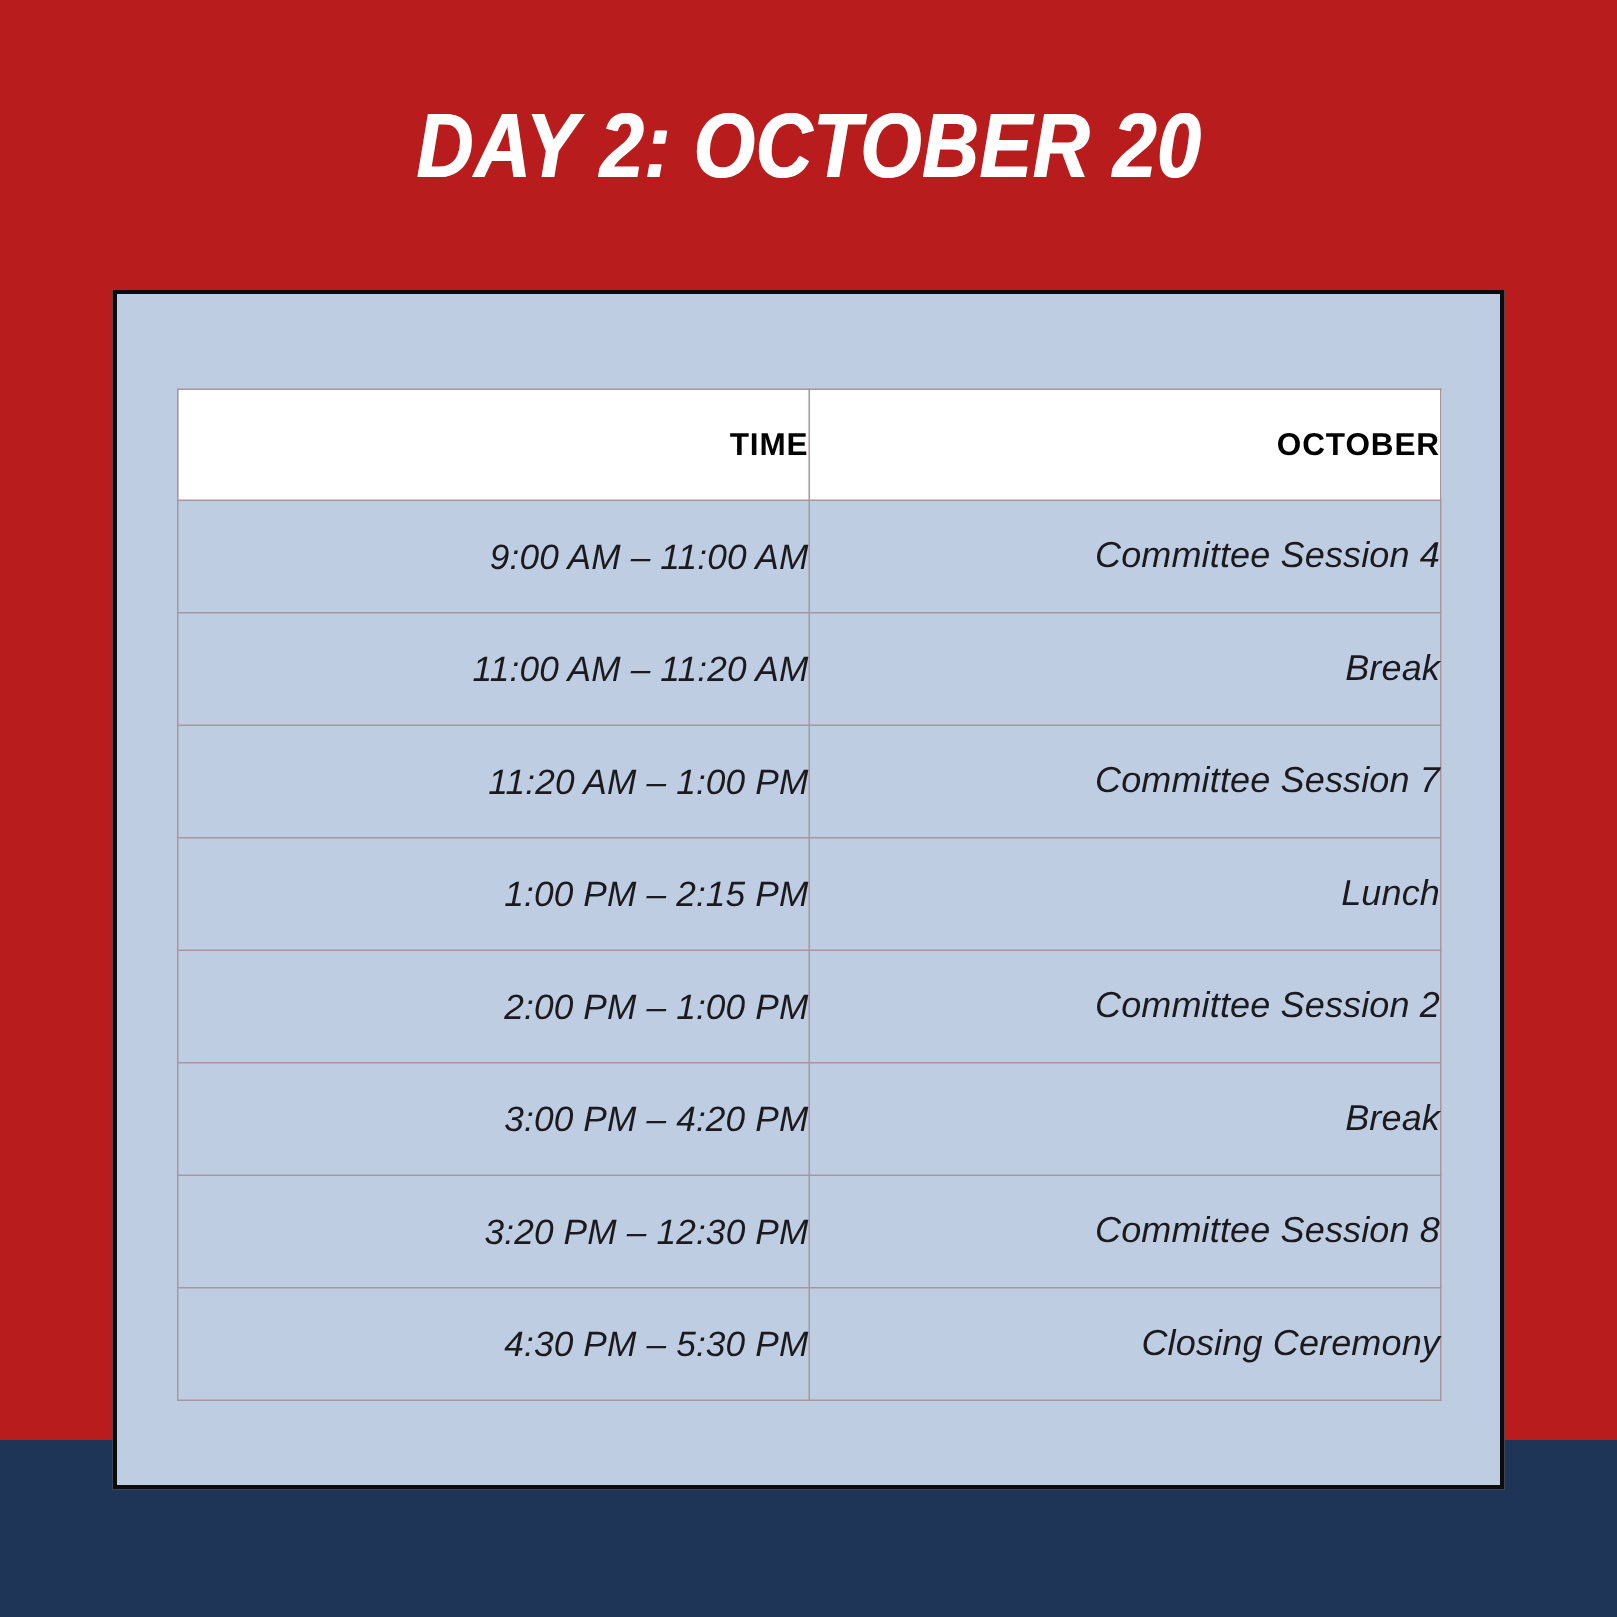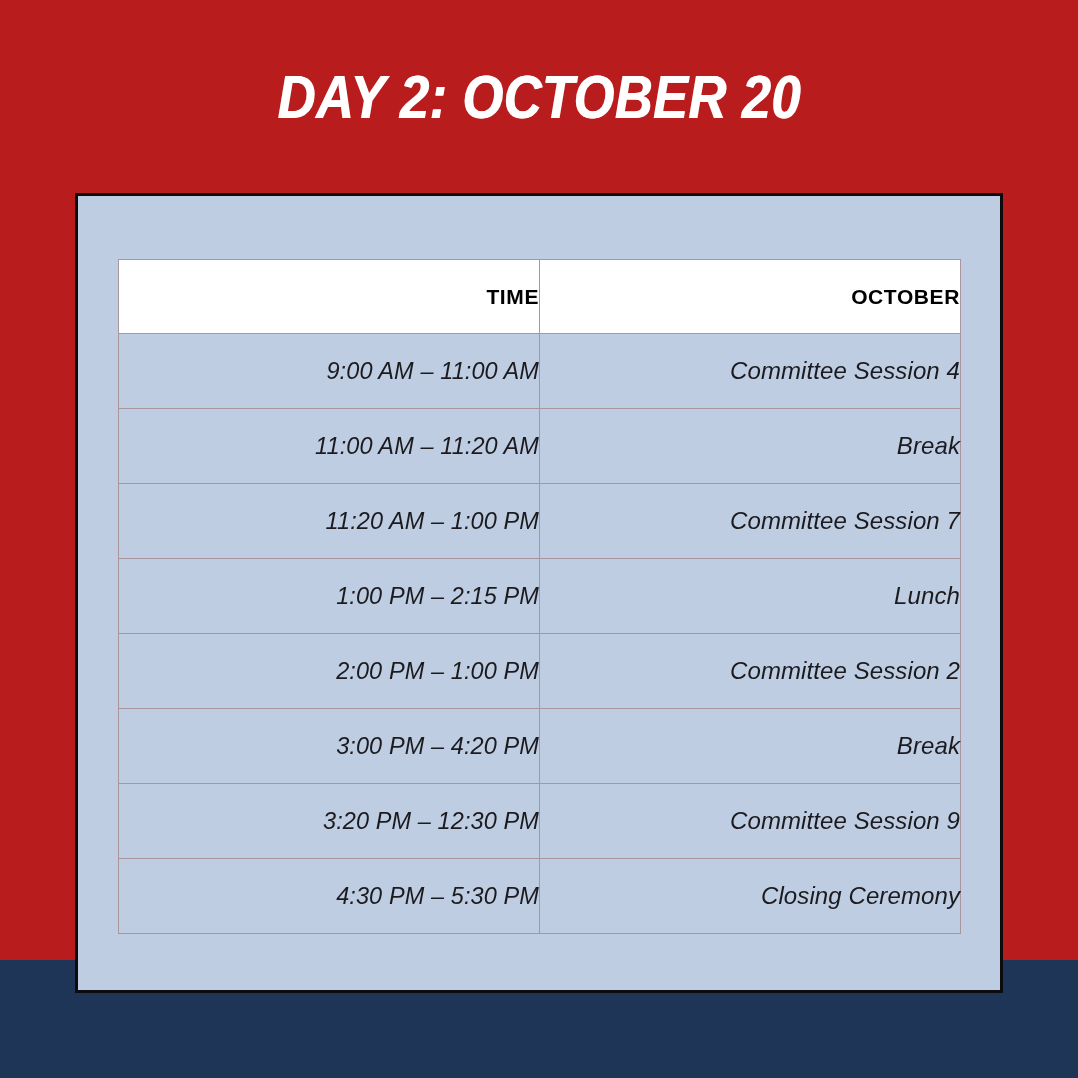--- a/index.html
+++ b/index.html
@@ -143,21 +143,21 @@
       <tr>
         <td class="time-cell">2:00 PM – 1:00 PM</td>
         <td class="sess-cell">Committee Session 2</td>
       </tr>
       <tr>
         <td class="time-cell">3:00 PM – 4:20 PM</td>
         <td class="sess-cell">Break</td>
       </tr>
       <tr>
         <td class="time-cell">3:20 PM – 12:30 PM</td>
-        <td class="sess-cell">Committee Session 9</td>
+        <td class="sess-cell">Committee Session 8</td>
       </tr>
       <tr>
         <td class="time-cell">4:30 PM – 5:30 PM</td>
         <td class="sess-cell">Closing Ceremony</td>
       </tr>
     </tbody>
   </table>
 
 </div>
 

